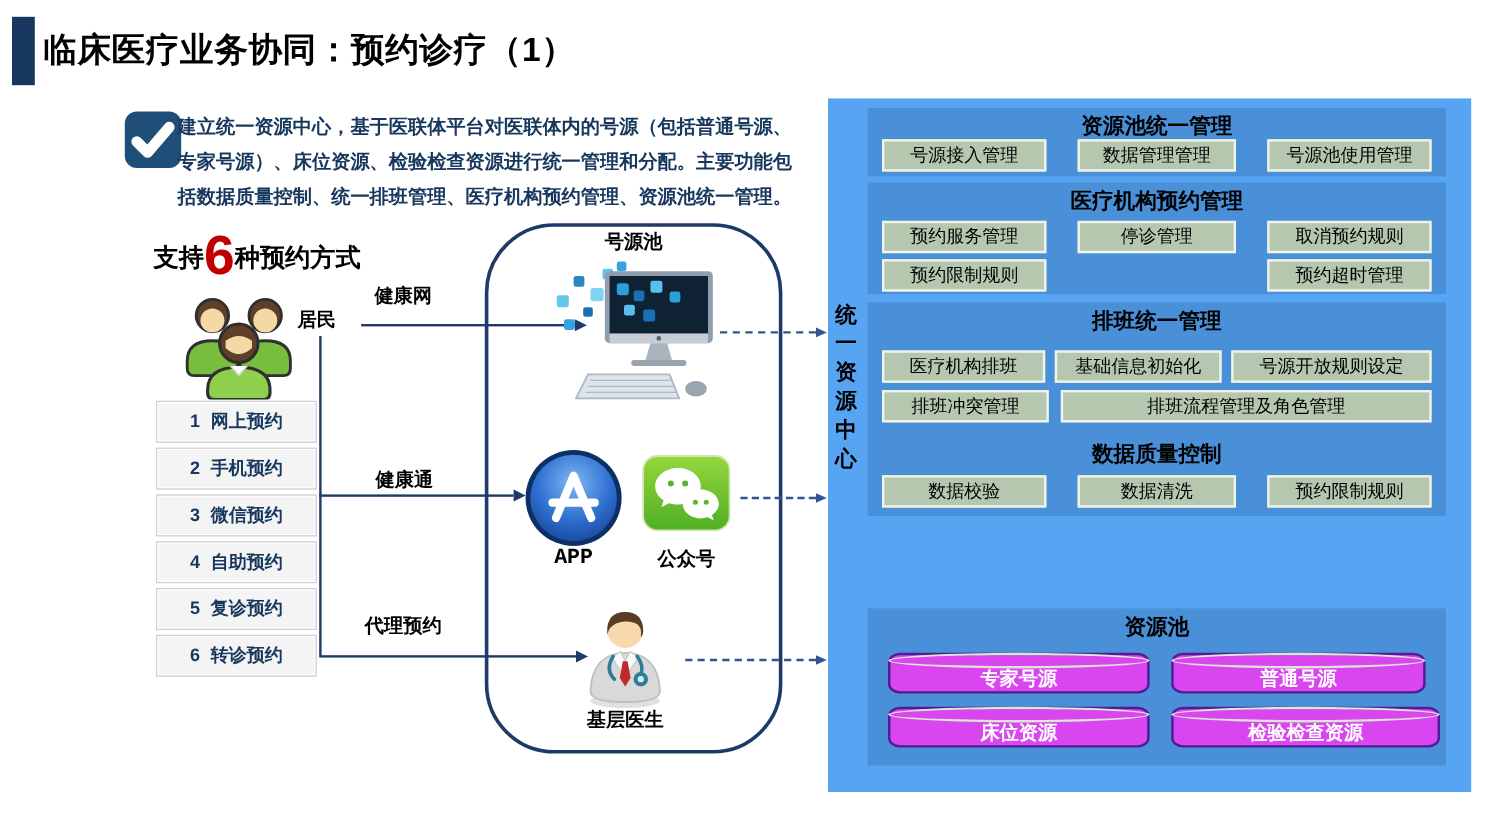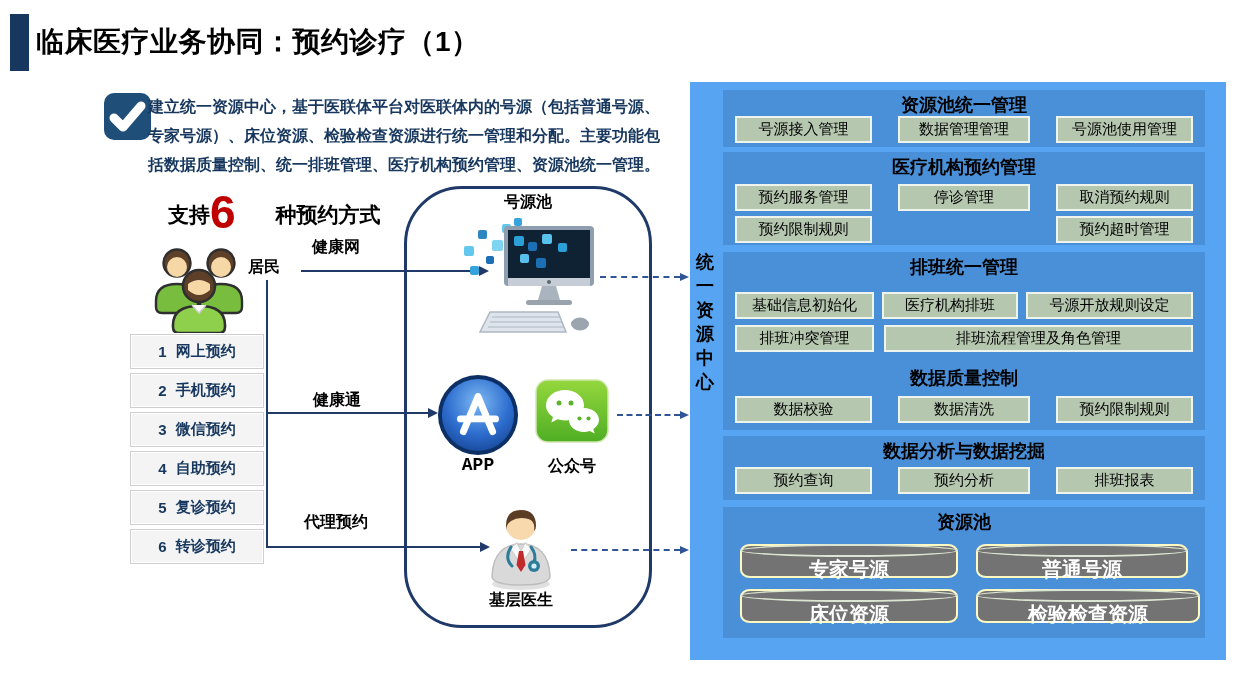--- a/index.html
+++ b/index.html
@@ -11,21 +11,21 @@
   .title-bar{left:10px;top:14px;width:19px;height:57px;background:#17375e;}
   .page-title{left:36px;top:23px;font-size:28px;font-weight:bold;color:#000;letter-spacing:.5px;}
 
   
   .check-icon{left:104px;top:93px;width:47px;height:47px;border-radius:10px;background:#1f4e79;}
   .intro-text{left:148px;top:92px;width:512px;font-size:16px;font-weight:bold;color:#17375e;
               line-height:29px;text-align:justify;}
 
   
   .support{left:128px;top:189px;white-space:nowrap;}
-  .support .t{font-size:21px;font-weight:bold;color:#000;vertical-align:baseline;margin-left:40px;}
+  .support .t{font-size:21px;font-weight:bold;color:#000;vertical-align:baseline;}
   .support .n{font-size:46px;font-weight:bold;color:#c00000;vertical-align:-6px;line-height:1;}
 
   
   .lbl{font-size:16px;font-weight:bold;color:#000;}
 
   
   .method{left:130px;width:134px;height:35px;background:#f4f4f4;border:1px solid #cfcfcf;
           box-sizing:border-box;display:flex;align-items:center;justify-content:center;
           font-size:15px;font-weight:bold;color:#17375e;box-shadow:inset 0 0 0 1px #fff;}
   .method .num{margin-right:9px;}
@@ -52,22 +52,22 @@
   .sec-title{position:absolute;left:0;right:0;top:3px;text-align:center;
              font-size:18px;font-weight:bold;color:#000;}
   .row{position:absolute;left:12px;right:12px;display:flex;justify-content:space-between;}
   .itm{background:#b6c7b0;border:2px solid #eef3eb;box-sizing:border-box;height:27px;
        display:flex;align-items:center;justify-content:center;font-size:15px;color:#000;}
   .w137{width:137px;} .w132{width:132px;} .w139{width:139px;} .w136{width:136px;}
   .w167{width:167px;} .w309{width:309px;}
   .spacer{width:132px;visibility:hidden;}
 
   
-  .cyl{position:absolute;height:34px;background:#737373;border:2px solid #fef9c3;
-       border-radius:10px/8px;box-sizing:border-box;color:#fff;font-size:20px;font-weight:bold;
+  .cyl{position:absolute;height:34px;background:#d946ef;border:2px solid #4c1d95;
+       border-radius:10px/8px;box-sizing:border-box;color:#fff;font-size:16px;font-weight:bold;
        text-align:center;padding-top:10px;}
   .cyl::before{content:'';position:absolute;left:-2px;right:-2px;top:-2px;height:13px;
                border:2px solid #dce5d3;border-radius:50%;box-sizing:border-box;}
   .c1{left:17px;top:37px;width:218px;} .c2{left:253px;top:37px;width:212px;}
   .c3{left:17px;top:82px;width:218px;} .c4{left:253px;top:82px;width:224px;}
 </style>
 </head>
 <body>
 
 <div id="stage">
@@ -251,47 +251,39 @@
     <div class="row" style="top:64px;">
       <div class="itm w137">预约限制规则</div>
       <div class="spacer"></div>
       <div class="itm w137">预约超时管理</div>
     </div>
   </div>
 
   <div class="abs section" style="top:252px;height:117px;">
     <div class="sec-title">排班统一管理</div>
     <div class="row" style="top:40px;">
+      <div class="itm w136">医疗机构排班</div>
       <div class="itm w139">基础信息初始化</div>
-      <div class="itm w136">医疗机构排班</div>
       <div class="itm w167">号源开放规则设定</div>
     </div>
     <div class="row" style="top:73px;">
       <div class="itm w139">排班冲突管理</div>
       <div class="itm w309">排班流程管理及角色管理</div>
     </div>
   </div>
 
   <div class="abs section" style="top:363px;height:67px;">
     <div class="sec-title">数据质量控制</div>
     <div class="row" style="top:33px;">
       <div class="itm w137">数据校验</div>
       <div class="itm w132">数据清洗</div>
       <div class="itm w137">预约限制规则</div>
     </div>
   </div>
 
-  <div class="abs section" style="top:436px;height:64px;">
-    <div class="sec-title">数据分析与数据挖掘</div>
-    <div class="row" style="top:31px;">
-      <div class="itm w137">预约查询</div>
-      <div class="itm w132">预约分析</div>
-      <div class="itm w137">排班报表</div>
-    </div>
-  </div>
 
   <div class="abs section" style="top:507px;height:131px;">
     <div class="sec-title">资源池</div>
     <div class="cyl c1">专家号源</div>
     <div class="cyl c2">普通号源</div>
     <div class="cyl c3">床位资源</div>
     <div class="cyl c4">检验检查资源</div>
   </div>
 
 </div>

